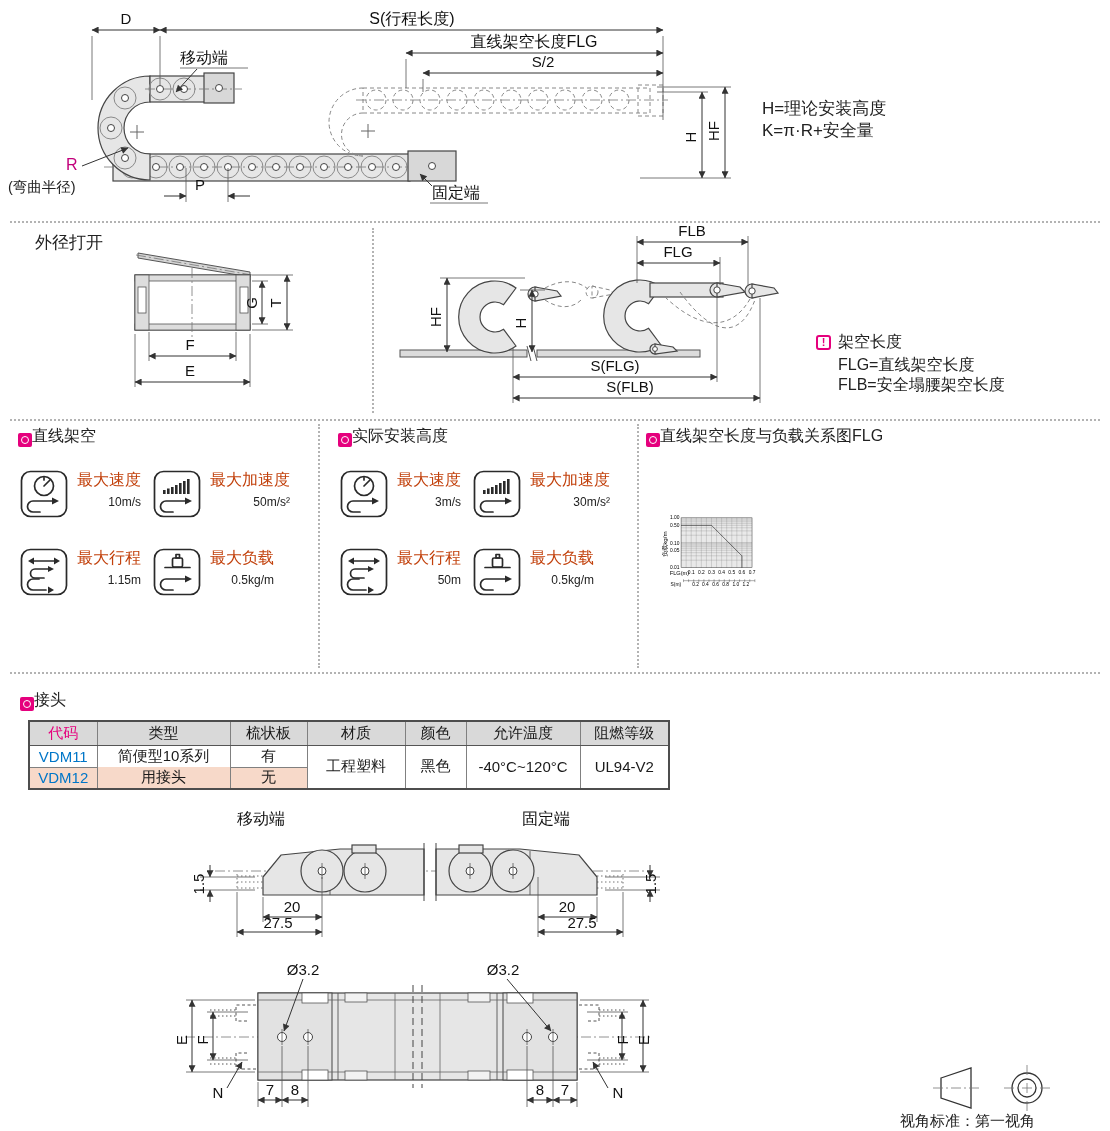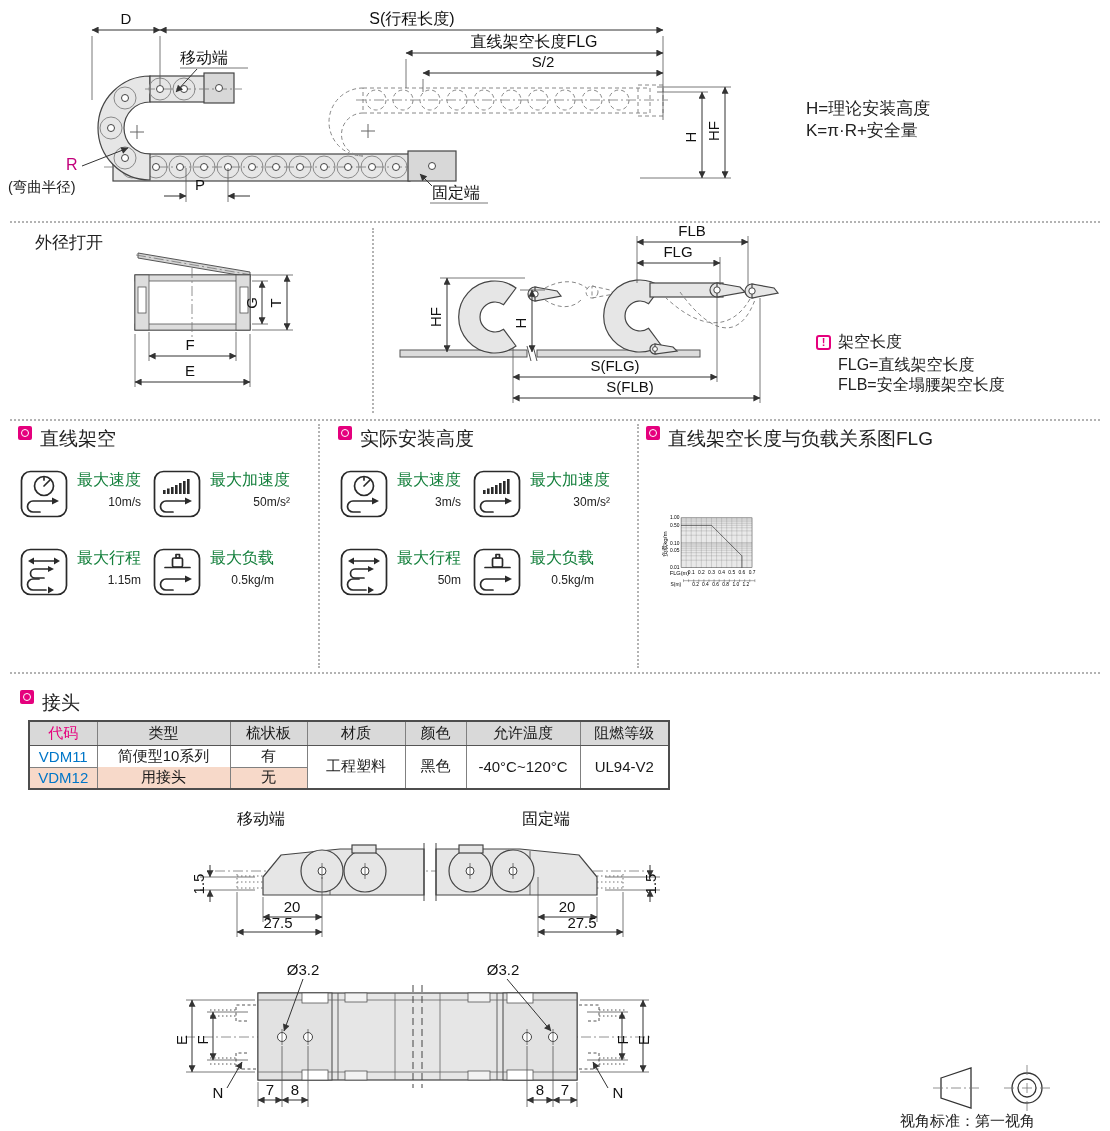--- a/index.html
+++ b/index.html
@@ -2,33 +2,33 @@
 <html><head>
 <meta charset="utf-8">
 <style>
   * { margin:0; padding:0; box-sizing:border-box; }
   html,body { width:1110px; height:1131px; }
   body { position:relative; background:#fff; overflow:hidden;
          font-family:"Liberation Sans","DejaVu Sans",sans-serif; color:#1a1a1a; }
   .abs { position:absolute; }
   .hsep { height:0; border-top:2px dotted #b3b3b3; }
   .vsep { width:0; border-left:2px dotted #b3b3b3; }
-  .sec-h { display:flex; align-items:flex-start; gap:8px; font-size:19px; color:#222; }
+  .sec-h { display:flex; align-items:flex-end; font-size:16px; color:#222; }
   .sq { width:14px; height:14px; background:#e5007d; border-radius:2px;
         display:flex; align-items:center; justify-content:center; flex:0 0 auto; }
   .ring { width:8px; height:8px; border:1.6px solid #fff; border-radius:50%; }
   .warn { width:15px; height:15px; border:2px solid #e5007d; border-radius:3px; color:#e5007d;
           font-weight:bold; font-size:11px; line-height:1; display:flex; align-items:center; justify-content:center; }
   .legend1 { font-size:17px; line-height:21.5px; color:#222; }
   .note-line { font-size:16px; line-height:20px; color:#222; margin-left:22px; }
   .note-head { display:flex; align-items:center; gap:7px; font-size:16px; color:#222; margin-bottom:2px; }
   .sec-title { font-size:17px; color:#222; }
   .spec-card { position:absolute; display:flex; gap:9px; align-items:flex-start; }
   .spec-icon { flex:0 0 auto; }
-  .spec-label { font-size:16px; color:#15803d; white-space:nowrap; }
+  .spec-label { font-size:16px; color:#c2410c; white-space:nowrap; }
   .spec-value { font-size:12px; color:#222; text-align:right; margin-top:4px; }
   table.conn { border-collapse:collapse; table-layout:fixed; width:642px;
                font-size:15px; text-align:center; background:#fff; }
   table.conn td, table.conn th { border:1px solid #808080; font-weight:normal;
                height:22px; padding:0 2px; overflow:hidden; white-space:nowrap; }
   table.conn { border:2px solid #4d4d4d; }
   table.conn tr.hd th { background:#d9d9d9; height:24px; border-bottom:1.5px solid #555; }
   .th-code { color:#e5007d; }
   .code { color:#0076c8; font-weight:bold; }
   .pinkbg { background:#f7d9c9; }
@@ -166,21 +166,21 @@
   <text x="8" y="192" font-size="14.5" fill="#222">(弯曲半径)</text>
 
   <text class="dtc" x="180" y="63">移动端</text>
   <line class="ext" x1="180" y1="68" x2="248" y2="68"></line>
   <line class="dim" x1="197" y1="69" x2="176" y2="92" marker-end="url(#mA)"></line>
   <text class="dtc" x="432" y="198">固定端</text>
   <line class="ext" x1="430" y1="203" x2="488" y2="203"></line>
   <line class="dim" x1="432" y1="186" x2="420" y2="174" marker-end="url(#mA)"></line>
 </svg>
 
-<div class="abs legend1" style="left:806px;top:98px">
+<div class="abs legend1" style="left:762px;top:98px">
   <div>H=理论安装高度</div>
   <div>K=π·R+安全量</div>
 </div>
 
 <div class="abs hsep" style="left:10px;top:221px;width:1090px"></div>
 
 <div class="abs sec-title" style="left:35px;top:231px">外径打开</div>
 <div class="abs vsep" style="left:372px;top:228px;height:185px"></div>
 
 <svg class="abs" style="left:0;top:225px" width="1110" height="193" viewBox="0 225 1110 193">

